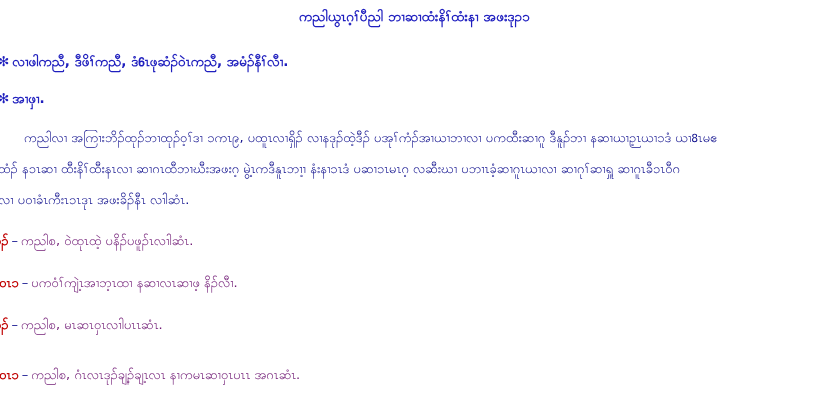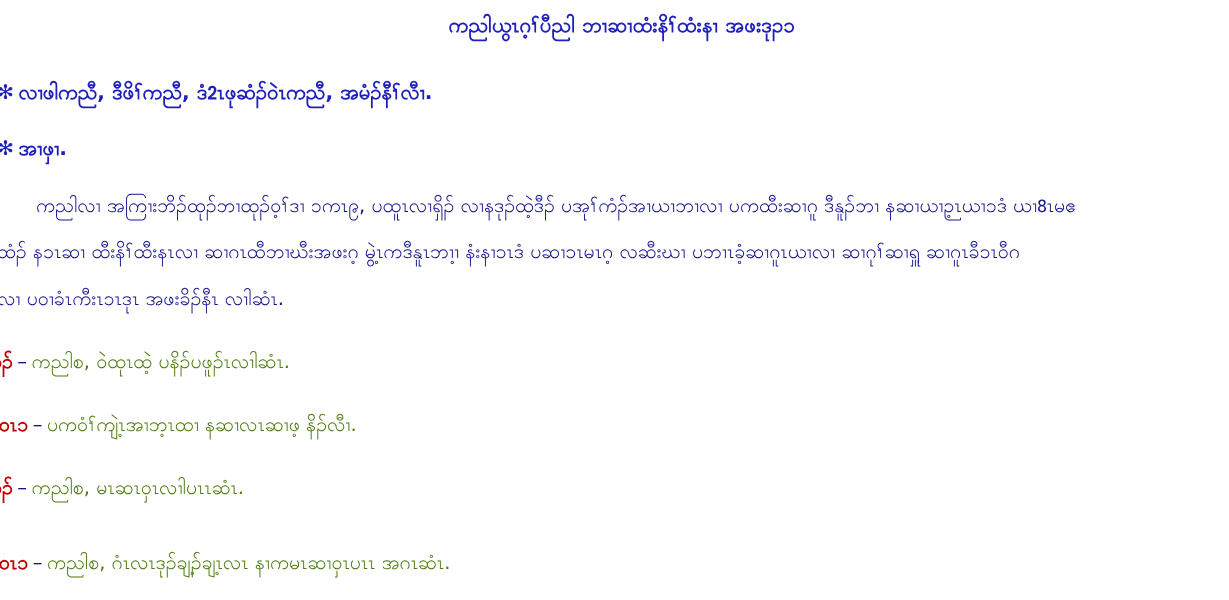--- a/index.html
+++ b/index.html
@@ -68,32 +68,32 @@
   }
   .qa-label {
     color: #c00000;
     font-weight: bold;
   }
   .qa-dash {
     color: #13138f;
     margin: 0 3px;
   }
   .qa-text {
-    color: #4d7c0f;
+    color: #701a75;
   }
 </style>
 </head>
 <body>
 
 <div class="page">
 
   <div class="doc-title">ကညါယွၤဂ့ၢ်ပီညါ ဘၢဆၢထံးနိၢ်ထံးနၢ အဖးဒုၣ၁</div>
 
   <div class="bullet-line" style="top: 53px;">
-    <span class="star">✻</span><span>လၢဖါကညီ, ဒီဖိၢ်ကညီ, ဒံ2ၤဖုဆံၣ်ဝဲၤကညီ, အမံၣ်နီၢ်လီၢ.</span>
+    <span class="star">✻</span><span>လၢဖါကညီ, ဒီဖိၢ်ကညီ, ဒံ6ၤဖုဆံၣ်ဝဲၤကညီ, အမံၣ်နီၢ်လီၢ.</span>
   </div>
 
   <div class="bullet-line" style="top: 90px;">
     <span class="star">✻</span><span>အၢဖှၢ.</span>
   </div>
 
   <div class="para" style="top: 127px;">
     <span class="indent"></span><span>ကညါလၢ အကြၢးဘိၣ်ထုၣ်ဘၢထုၣ်ဝ့ၢ်ဒၢ ၁ကၤ၉, ပထူၤလၢရှိၣ် လၢနဒုၣ်ထဲ့ဒီၣ် ပအုၢ်ကံၣ်အၢယၢဘၢလၢ ပကထီးဆၢဂူ ဒီနူၣ်ဘၢ နဆၢယၢဉ့ၤယၢ၁ဒံ ယၢ8ၤမဧ</span>
   </div>
 

